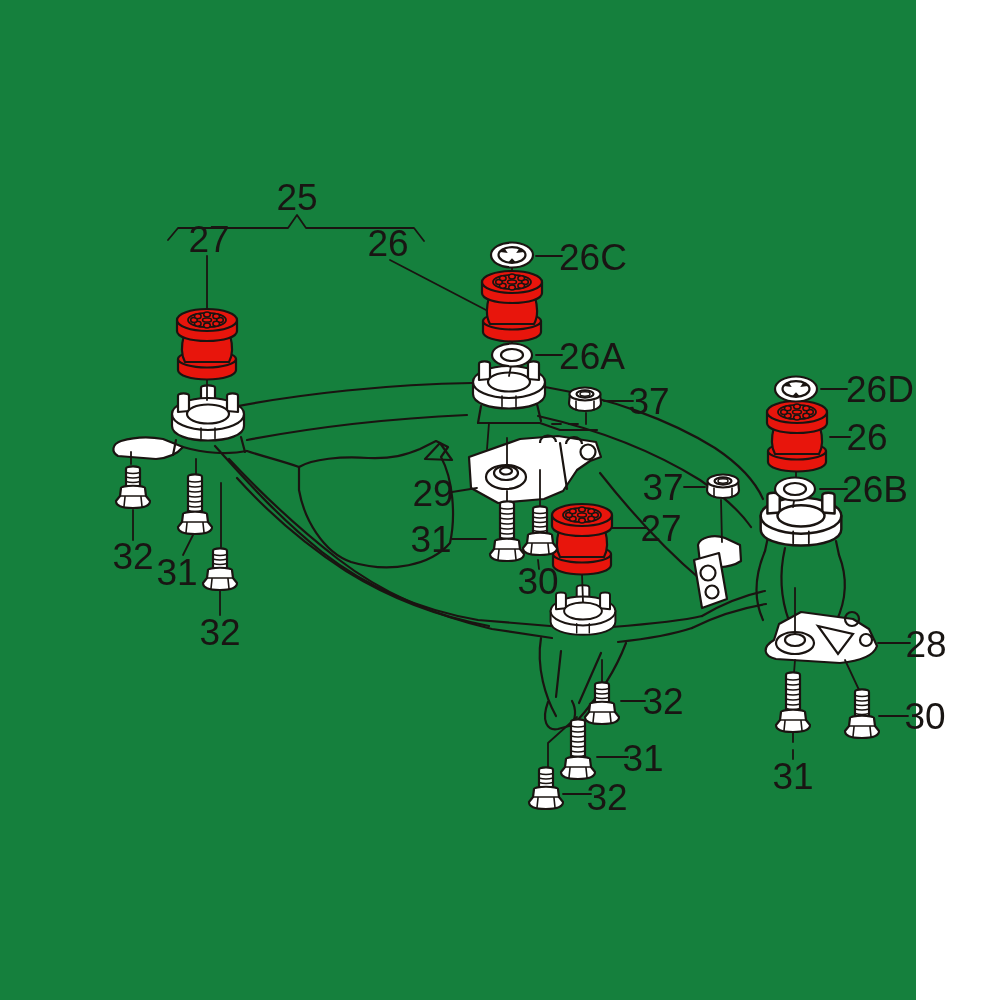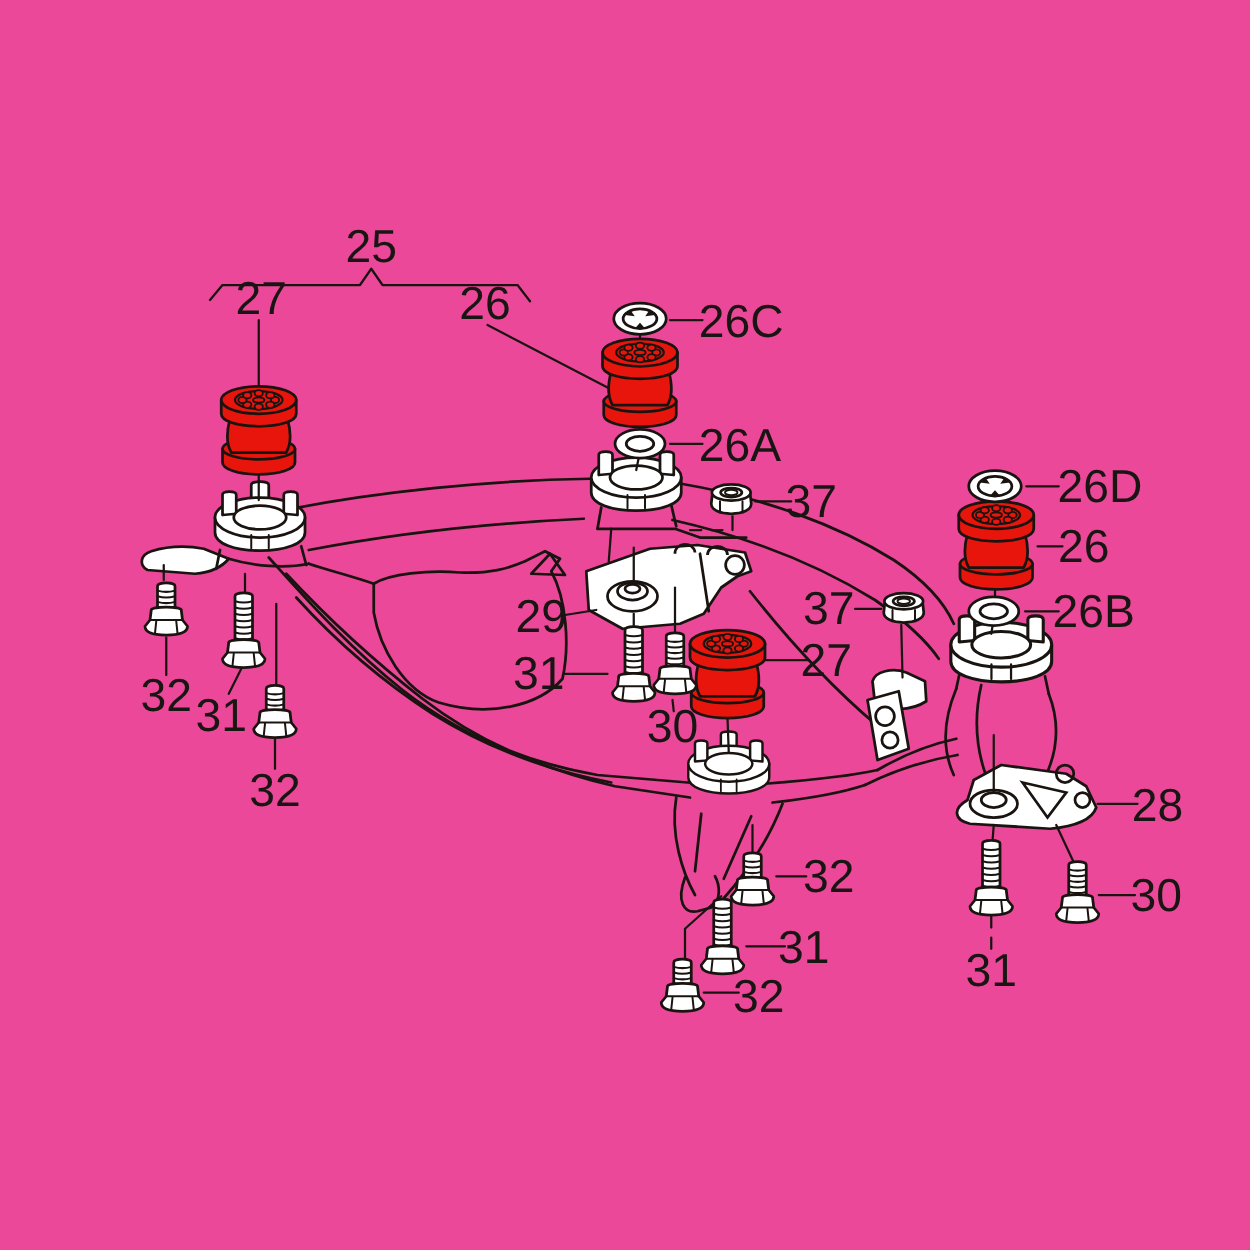--- a/index.html
+++ b/index.html
@@ -1,16 +1,16 @@
 <!DOCTYPE html>
 <html style="--highlight: #e8150c; --line: #1a1411;"><head>
 <meta charset="utf-8">
 <style>
   html,body{margin:0;padding:0;background:#ffffff;}
-  .stage{width:1000px;height:1000px;position:relative;background:#ec4899;font-family:"Liberation Sans",sans-serif;}
+  .stage{width:916px;height:1000px;position:relative;background:#15803d;font-family:"Liberation Sans",sans-serif;}
   svg{display:block}
   
   .fr{fill:none;stroke:var(--line,#1a1411);stroke-width:2.2;stroke-linecap:round;stroke-linejoin:round;}
   .wf{fill:#ffffff;stroke:var(--line,#1a1411);stroke-width:2.2;stroke-linejoin:round;}
   .nf{fill:none;stroke:var(--line,#1a1411);stroke-width:2.2;}
   .thin{fill:none;stroke:var(--line,#1a1411);stroke-width:1.6;stroke-linecap:round;}
   .leader{fill:none;stroke:var(--line,#1a1411);stroke-width:1.8;stroke-linecap:round;stroke-linejoin:round;}
   .leader.dashed{stroke-dasharray:9 8;}
   .red{fill:var(--highlight,#e8150c);stroke:var(--line,#1a1411);stroke-width:2.2;stroke-linejoin:round;}
   .blk{fill:var(--line,#1a1411);stroke:none;}

